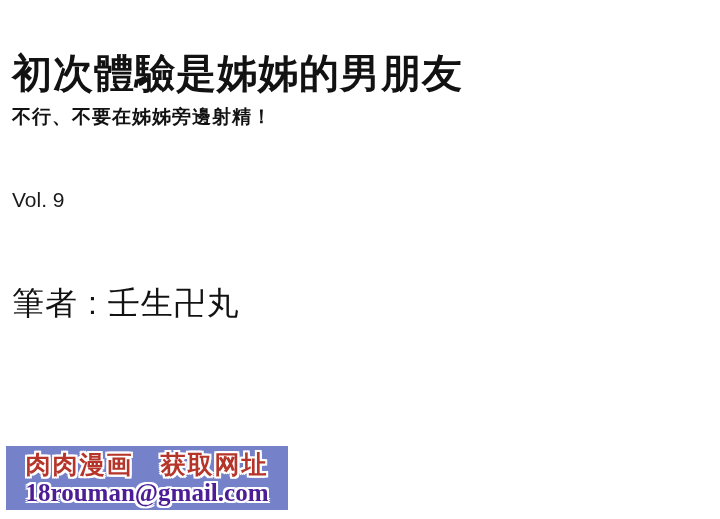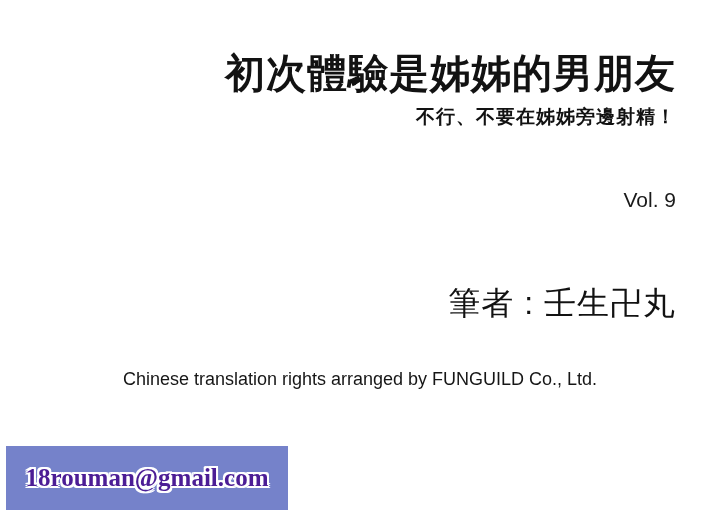--- a/index.html
+++ b/index.html
@@ -10,23 +10,23 @@
     width: 720px;
     height: 519px;
     background: #ffffff;
     position: relative;
     overflow: hidden;
     font-family: "Liberation Sans", sans-serif;
     color: #121212;
   }
   .abs-center {
     position: absolute;
-    left: 0;
+    left: 12px;
     width: 676px;
-    text-align: right;
+    text-align: left;
     white-space: nowrap;
   }
   .page-title {
     top: 46px;
     font-size: 40px;
     font-weight: bold;
     letter-spacing: 1px;
   }
   .page-subtitle {
     top: 104px;
@@ -101,18 +101,18 @@
 
 <div class="abs-center page-title">初次體驗是姊姊的男朋友</div>
 
 <div class="abs-center page-subtitle">不行、不要在姊姊旁邊射精！</div>
 
 <div class="abs-center volume">Vol. 9</div>
 
 <div class="abs-center author">筆者 : 壬生卍丸</div>
 
 <div class="copyright">
-  <div>Chinese translation rights arranged by FUNGUILD Co., Ltd.</div>
 </div>
 
 <div class="watermark">
+  <div class="wm-line1">肉肉漫画　获取网址</div>
   <div class="wm-line2">18rouman@gmail.com</div>
 </div>
 
 </body></html>

